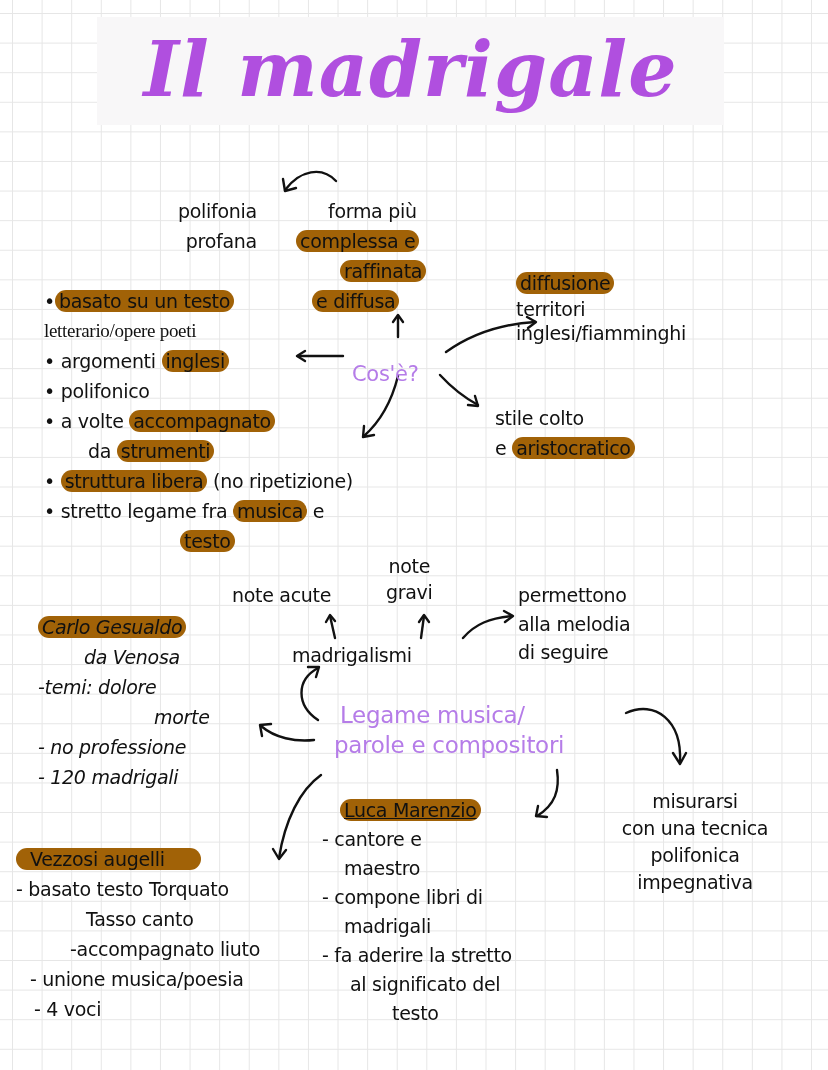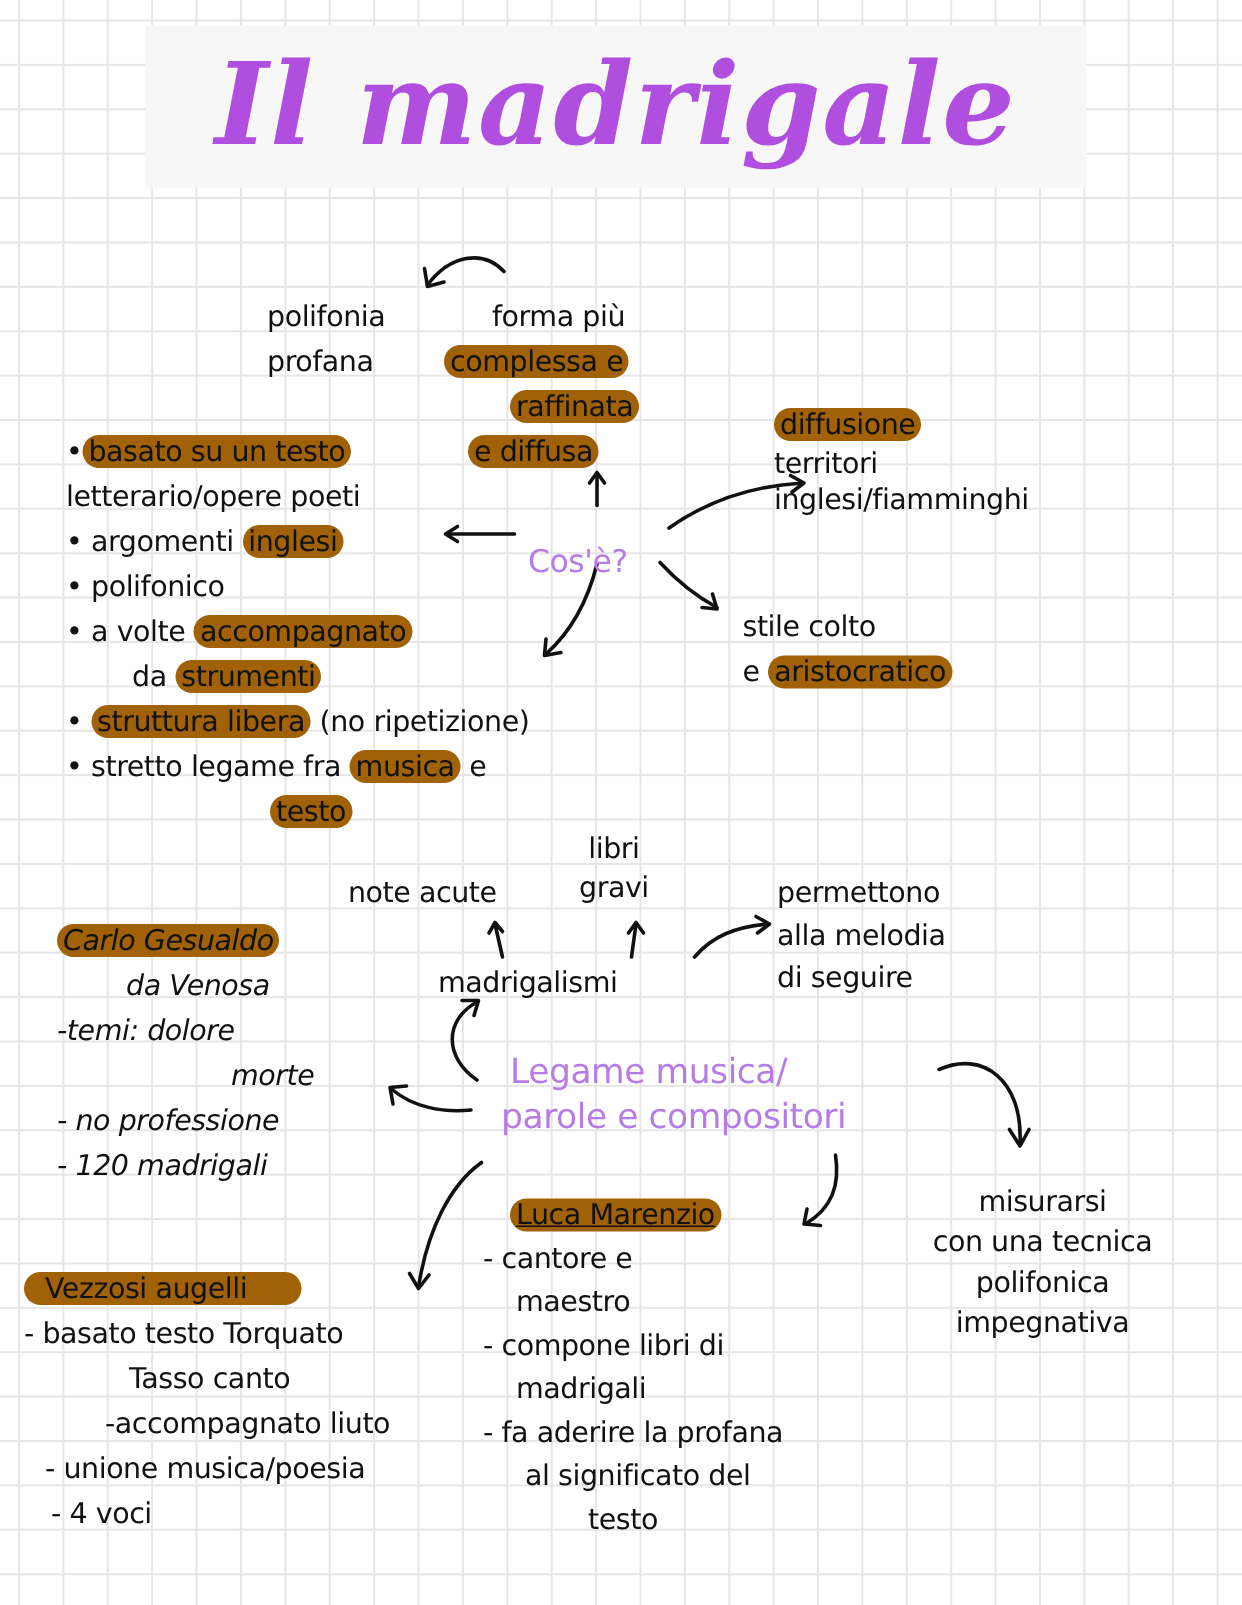--- a/index.html
+++ b/index.html
@@ -22,21 +22,21 @@
     position: absolute; left: 97px; top: 14px; width: 627px; height: 110px;
     display: flex; align-items: center; justify-content: center;
     font-family: "DejaVu Serif", serif; font-style: italic; font-weight: bold;
     font-size: 76px; color: #b04fdf; letter-spacing: 1px;
   }
   .blk { position: absolute; font-size: 19px; line-height: 30px; white-space: nowrap; letter-spacing: -0.3px; }
   .ln { display: block; }
   .hl { background: #a16207; border-radius: 12px; padding: 0 4px; }
   .purple { color: #b57ce8; }
   .center { text-align: center; }
-  .right { }
+  .right { text-align: right; }
   svg.arrows { position: absolute; left: 0; top: 0; width: 828px; height: 1070px; pointer-events: none; }
   svg.arrows path { fill: none; stroke: #111; stroke-width: 2.4; stroke-linecap: round; stroke-linejoin: round; }
 </style>
 </head>
 <body>
 
 <div class="title-box"></div>
 <div class="title">Il madrigale</div>
 
 <svg class="arrows" viewBox="0 0 828 1070">
@@ -90,21 +90,21 @@
 
 <div class="blk" style="left:296px; top:196px;">
   <span class="ln" style="padding-left:32px;">forma più</span>
   <span class="ln"><span class="hl">complessa e</span></span>
   <span class="ln" style="padding-left:44px;"><span class="hl">raffinata</span></span>
   <span class="ln" style="padding-left:16px;"><span class="hl">e diffusa</span></span>
 </div>
 
 <div class="blk" style="left:44px; top:286px;">
   <span class="ln"><span>•</span><span class="hl">basato su un testo</span></span>
-  <span class="ln" style="padding-left:0;">letterario/opere poeti</span>
+  <span class="ln" style="padding-left:0;font-family:Liberation Serif, serif;">letterario/opere poeti</span>
   <span class="ln"><span>•</span> <span>argomenti </span><span class="hl">inglesi</span></span>
   <span class="ln"><span>•</span>  <span>polifonico</span></span>
   <span class="ln"><span>•</span> <span>a volte </span><span class="hl">accompagnato</span></span>
   <span class="ln" style="padding-left:44px;"><span>da </span><span class="hl">strumenti</span></span>
   <span class="ln"><span>•</span> <span class="hl">struttura libera</span><span> (no ripetizione)</span></span>
   <span class="ln"><span>•</span> <span>stretto legame fra </span><span class="hl">musica</span><span> e</span></span>
   <span class="ln" style="padding-left:136px;"><span class="hl">testo</span></span>
 </div>
 
 <div class="blk purple" style="left:352px; top:359px; font-size:21px;">
@@ -116,21 +116,21 @@
   <span class="ln" style="line-height:22px;">territori</span>
   <span class="ln" style="line-height:26px;">inglesi/fiamminghi</span>
 </div>
 
 <div class="blk" style="left:495px; top:403px;">
   <span class="ln">stile colto</span>
   <span class="ln"><span>e </span><span class="hl">aristocratico</span></span>
 </div>
 
 <div class="blk center" style="left:386px; top:553px; line-height:26px;">
-  <span class="ln">libri</span>
+  <span class="ln">note</span>
   <span class="ln">gravi</span>
 </div>
 <div class="blk" style="left:232px; top:580px;">
   <span>note acute</span>
 </div>
 <div class="blk" style="left:292px; top:640px;">
   <span>madrigalismi</span>
 </div>
 <div class="blk" style="left:518px; top:580px;">
   <span class="ln">permettono</span>
@@ -151,21 +151,21 @@
   <span class="ln" style="padding-left:6px;">Legame musica/</span>
   <span class="ln">parole e compositori</span>
 </div>
 
 <div class="blk" style="left:322px; top:796px; line-height:29px;">
   <span class="ln" style="padding-left:18px;text-decoration:underline;"><span class="hl">Luca Marenzio</span></span>
   <span class="ln">- cantore e</span>
   <span class="ln" style="padding-left:22px;">maestro</span>
   <span class="ln">- compone libri di</span>
   <span class="ln" style="padding-left:22px;">madrigali</span>
-  <span class="ln">- fa aderire la profana</span>
+  <span class="ln">- fa aderire la stretto</span>
   <span class="ln" style="padding-left:28px;">al significato del</span>
   <span class="ln" style="padding-left:70px;">testo</span>
 </div>
 
 <div class="blk center" style="left:590px; top:788px; width:210px; line-height:27px;">
   <span class="ln">misurarsi</span>
   <span class="ln">con una tecnica</span>
   <span class="ln">polifonica</span>
   <span class="ln">impegnativa</span>
 </div>

